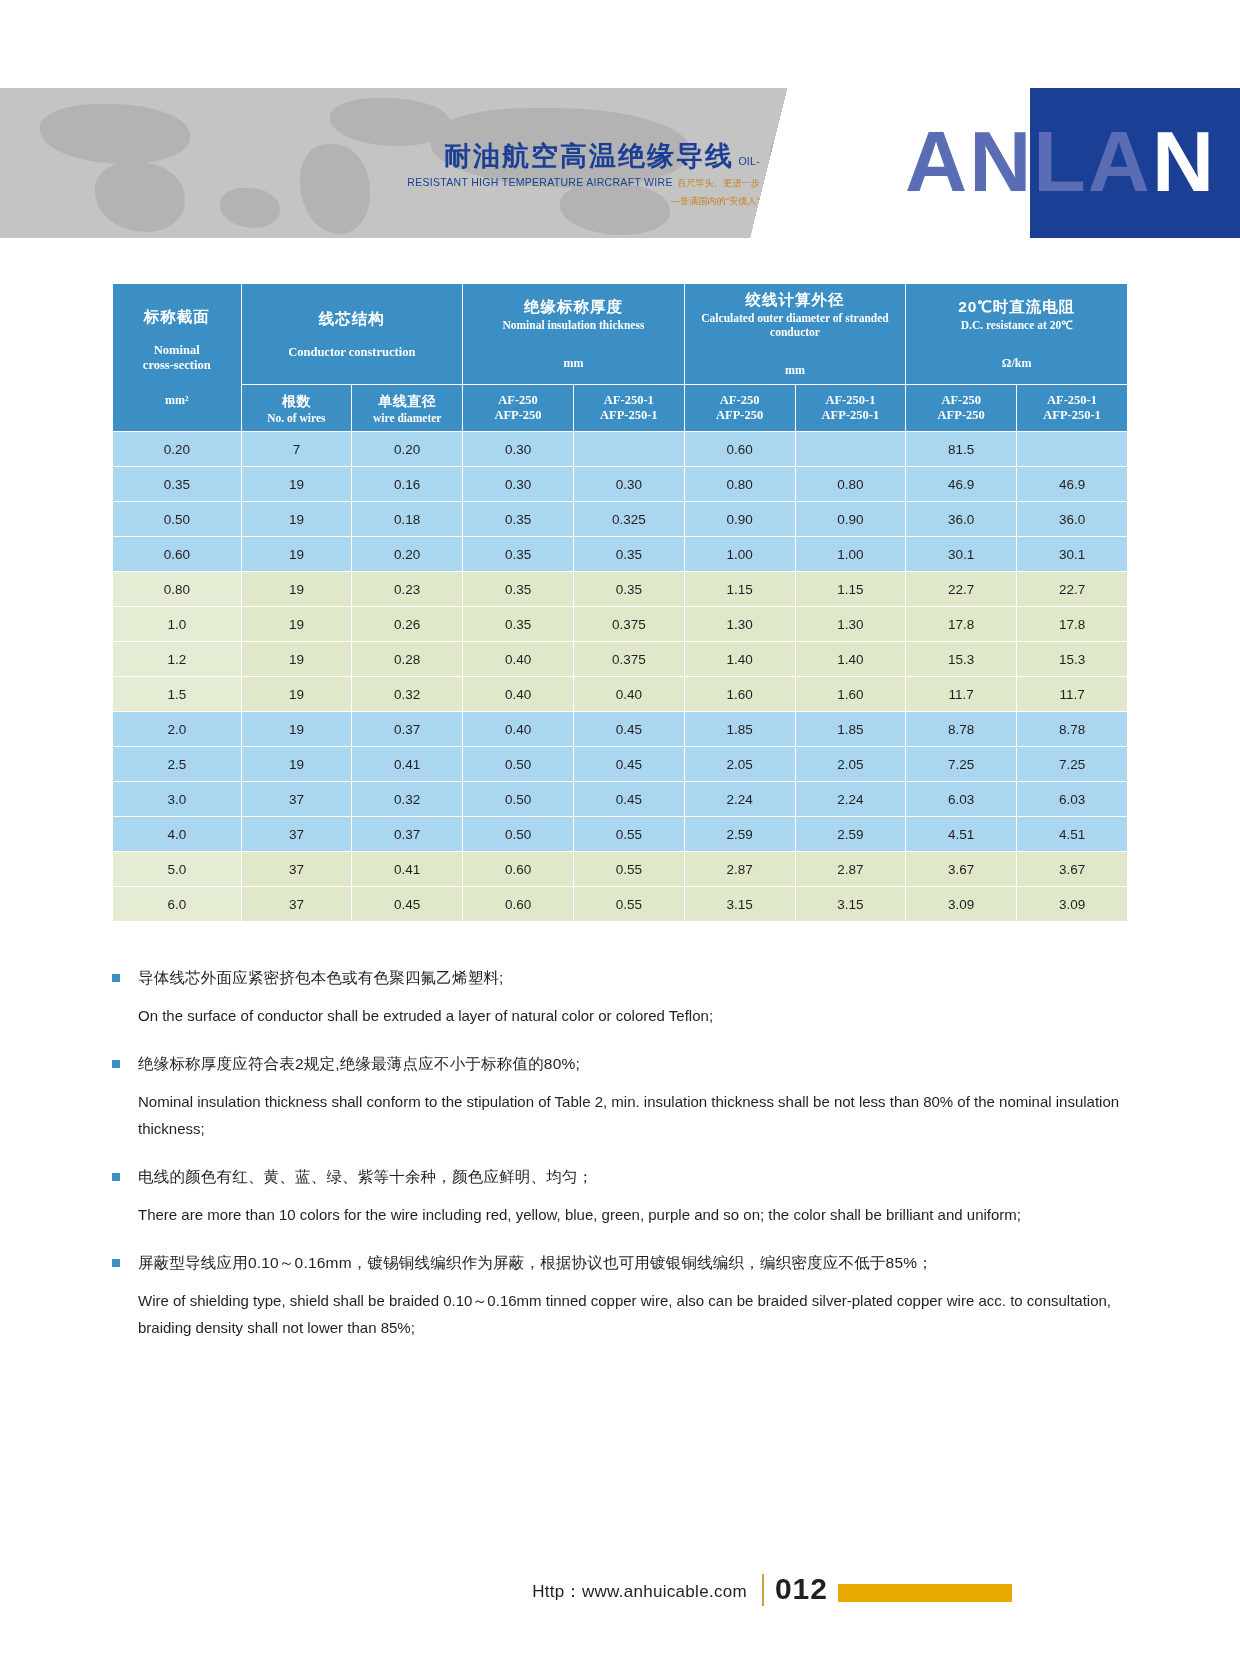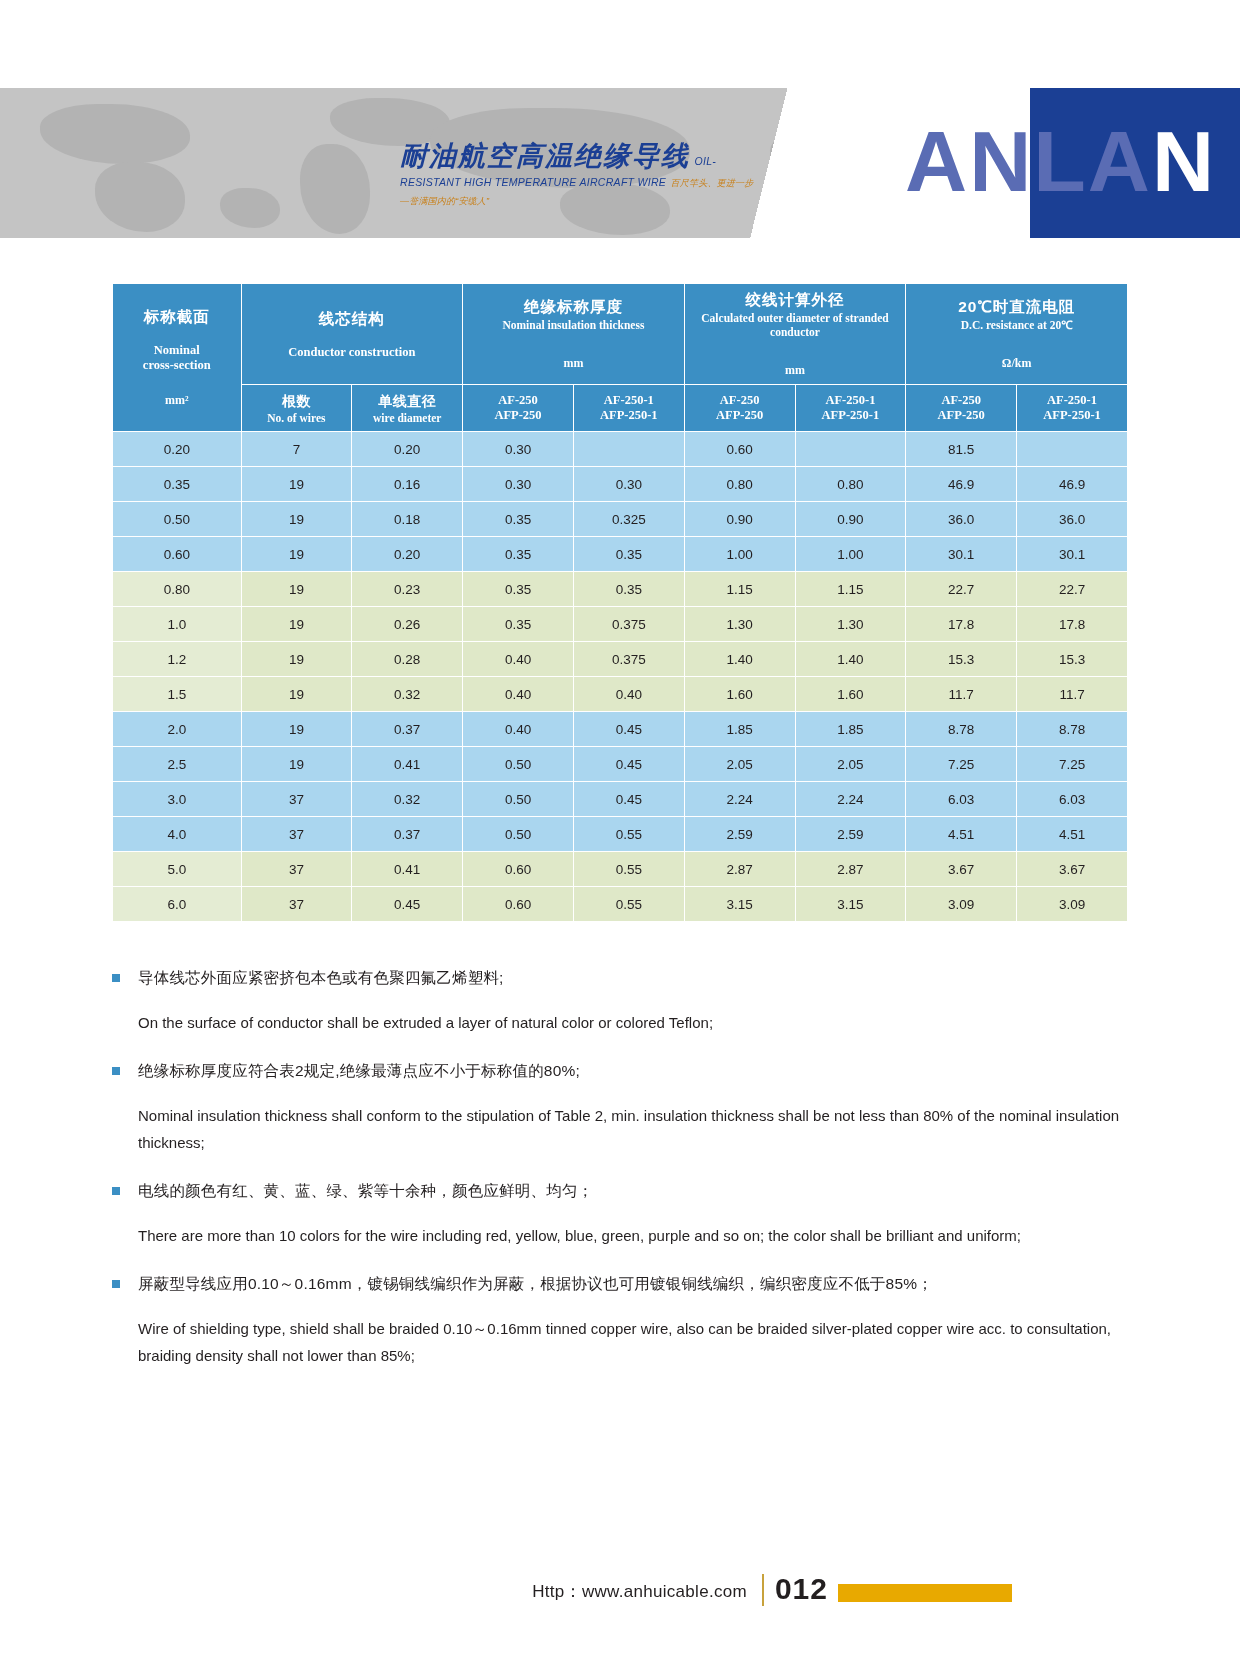--- a/index.html
+++ b/index.html
@@ -58,22 +58,21 @@
     top: 0;
     width: 210px;
     height: 150px;
     background: #1b3f94;
   }
   .banner-title-block {
     position: absolute;
     left: 400px;
     top: 52px;
     width: 360px;
-    text-align: left;
-    font-style: italic;
+    text-align: right;
   }
   .banner-cn {
     font-size: 27px;
     font-weight: bold;
     color: #1b3f94;
     letter-spacing: 2px;
     line-height: 32px;
   }
   .banner-en {
     font-size: 10.5px;
@@ -203,21 +202,21 @@
   .b-cn {
     font-size: 15.5px;
     line-height: 26px;
     color: #231f20;
     letter-spacing: 0.2px;
   }
   .b-en {
     font-size: 15px;
     line-height: 27px;
     color: #231f20;
-    margin-top: 18px;
+    margin-top: 11px;
   }
 
   
   .footer {
     position: absolute;
     left: 0;
     bottom: 66px;
     width: 1052px;
     height: 40px;
   }

